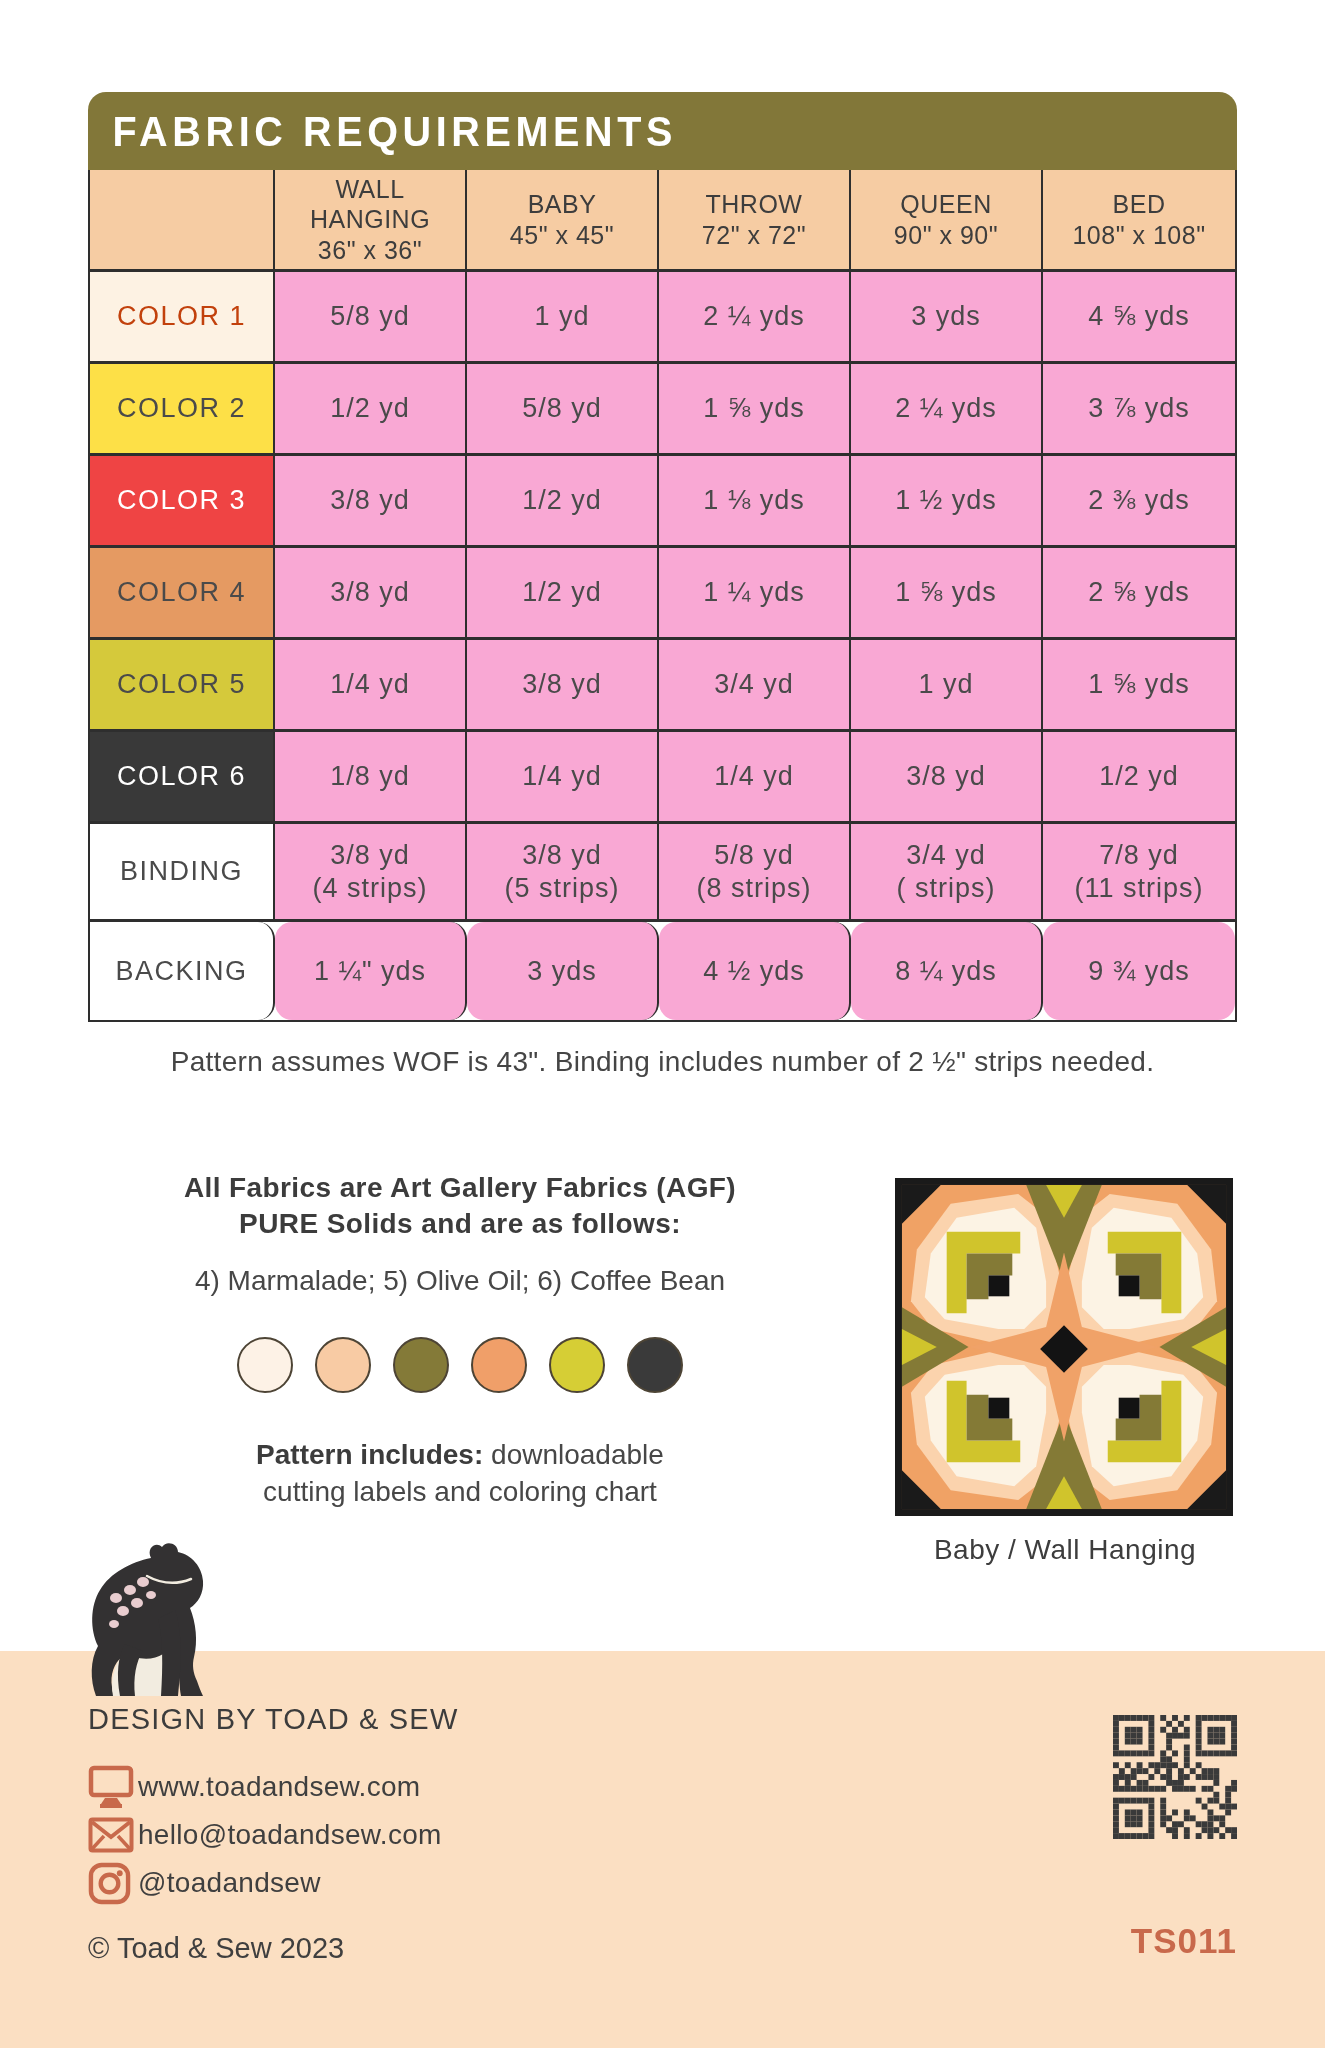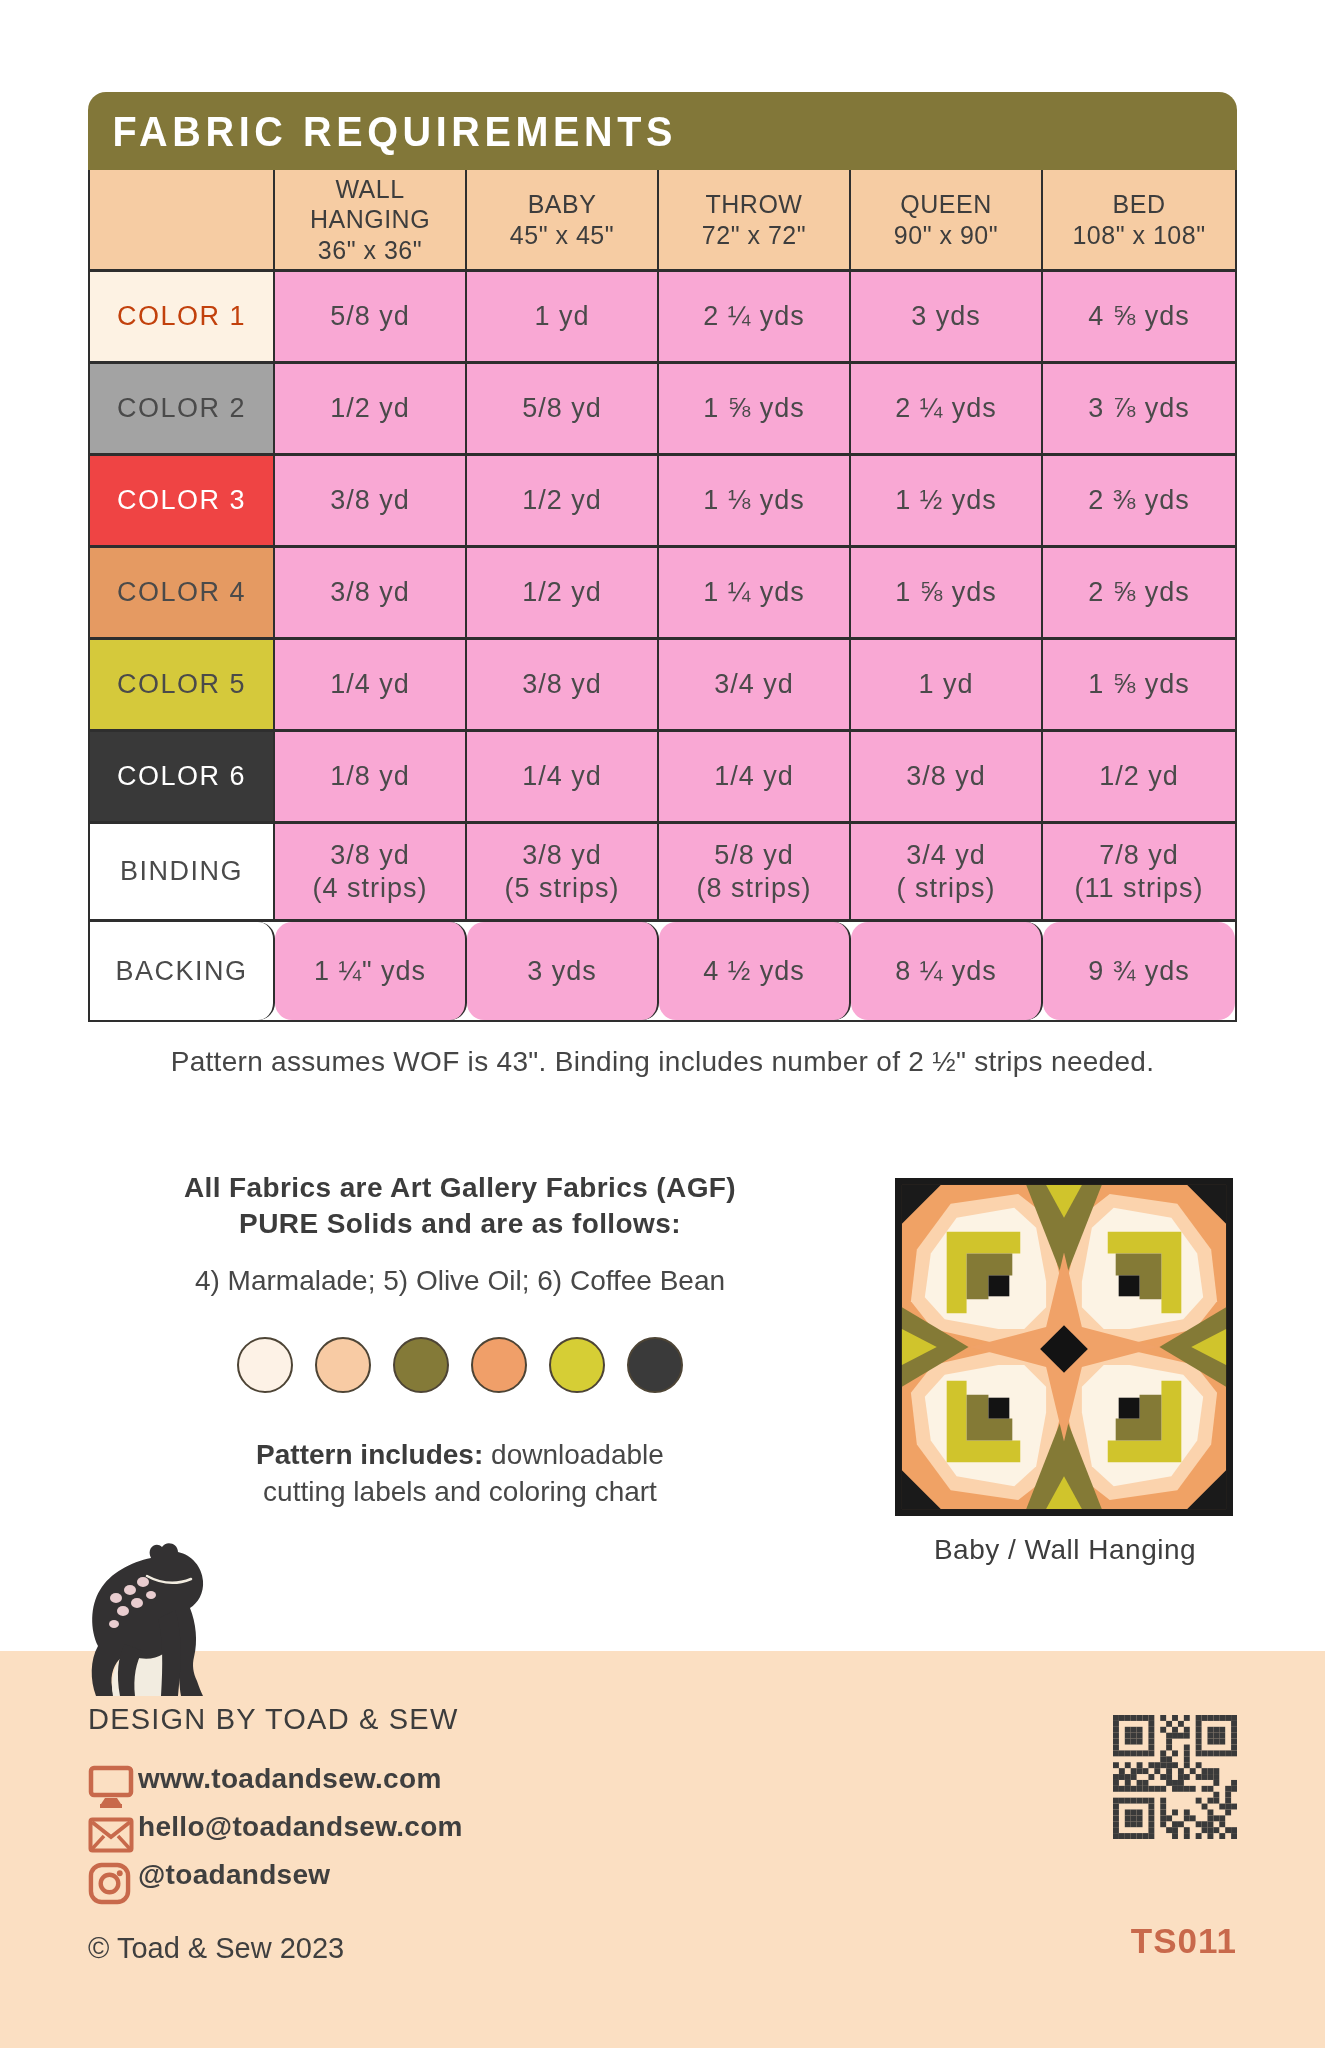--- a/index.html
+++ b/index.html
@@ -53,21 +53,21 @@
   .quilt { position:absolute; left:895px; top:1178px; width:338px; height:338px; }
   .quilt-caption {
     position:absolute; left:860px; top:1534px; width:410px; text-align:center;
     font-size:28px; color:#3d3d3d; letter-spacing:0.5px;
   }
 
   
   .footer { position:absolute; left:0; top:1651px; width:1325px; height:397px; background:#fbdfc2; }
   .design-by { position:absolute; left:88px; top:52px; font-size:29px; letter-spacing:1.2px; color:#3c3c3c; }
   .contact { position:absolute; left:88px; top:112px; }
-  .contact-row { display:flex; height:48px; cursor:pointer;font-weight:bold; }
+  .contact-row { display:flex; align-items:center; height:48px; cursor:pointer; }
   .contact-row .icn { width:50px; display:flex; align-items:center; justify-content:flex-start; }
   .contact-row .txt { font-size:28px; color:#3f3f3f; letter-spacing:0.3px; }
   .copyright { position:absolute; left:88px; top:281px; font-size:29px; color:#3f3f3f; }
   .qr { position:absolute; left:1113px; top:64px; width:124px; height:124px; }
   .sku { position:absolute; right:88px; top:270px; font-size:35px; font-weight:bold; color:#c8694b; letter-spacing:1px; }
 
   .frog { position:absolute; left:85px; top:1540px; width:150px; height:158px; z-index:2; }
 </style>
 </head>
 <body>
@@ -84,21 +84,21 @@
         <div class="cell hcell"><div>BABY</div><div>45" x 45"</div></div>
         <div class="cell hcell"><div>THROW</div><div>72" x 72"</div></div>
         <div class="cell hcell"><div>QUEEN</div><div>90" x 90"</div></div>
         <div class="cell hcell last-col"><div>BED</div><div>108" x 108"</div></div>
         <div class="cell lcell" style="background: rgb(253, 242, 227); color: #c2410c;">COLOR 1</div>
         <div class="cell vcell">5/8 yd</div>
         <div class="cell vcell">1 yd</div>
         <div class="cell vcell">2 ¼ yds</div>
         <div class="cell vcell">3 yds</div>
         <div class="cell vcell last-col">4 ⅝ yds</div>
-        <div class="cell lcell" style="background: #a3a3a3; color: rgb(74, 74, 74);">COLOR 2</div>
+        <div class="cell lcell" style="background: #fde047; color: rgb(74, 74, 74);">COLOR 2</div>
         <div class="cell vcell">1/2 yd</div>
         <div class="cell vcell">5/8 yd</div>
         <div class="cell vcell">1 ⅝ yds</div>
         <div class="cell vcell">2 ¼ yds</div>
         <div class="cell vcell last-col">3 ⅞ yds</div>
         <div class="cell lcell" style="background: #ef4444; color: rgb(255, 255, 255);">COLOR 3</div>
         <div class="cell vcell">3/8 yd</div>
         <div class="cell vcell">1/2 yd</div>
         <div class="cell vcell">1 ⅛ yds</div>
         <div class="cell vcell">1 ½ yds</div>

